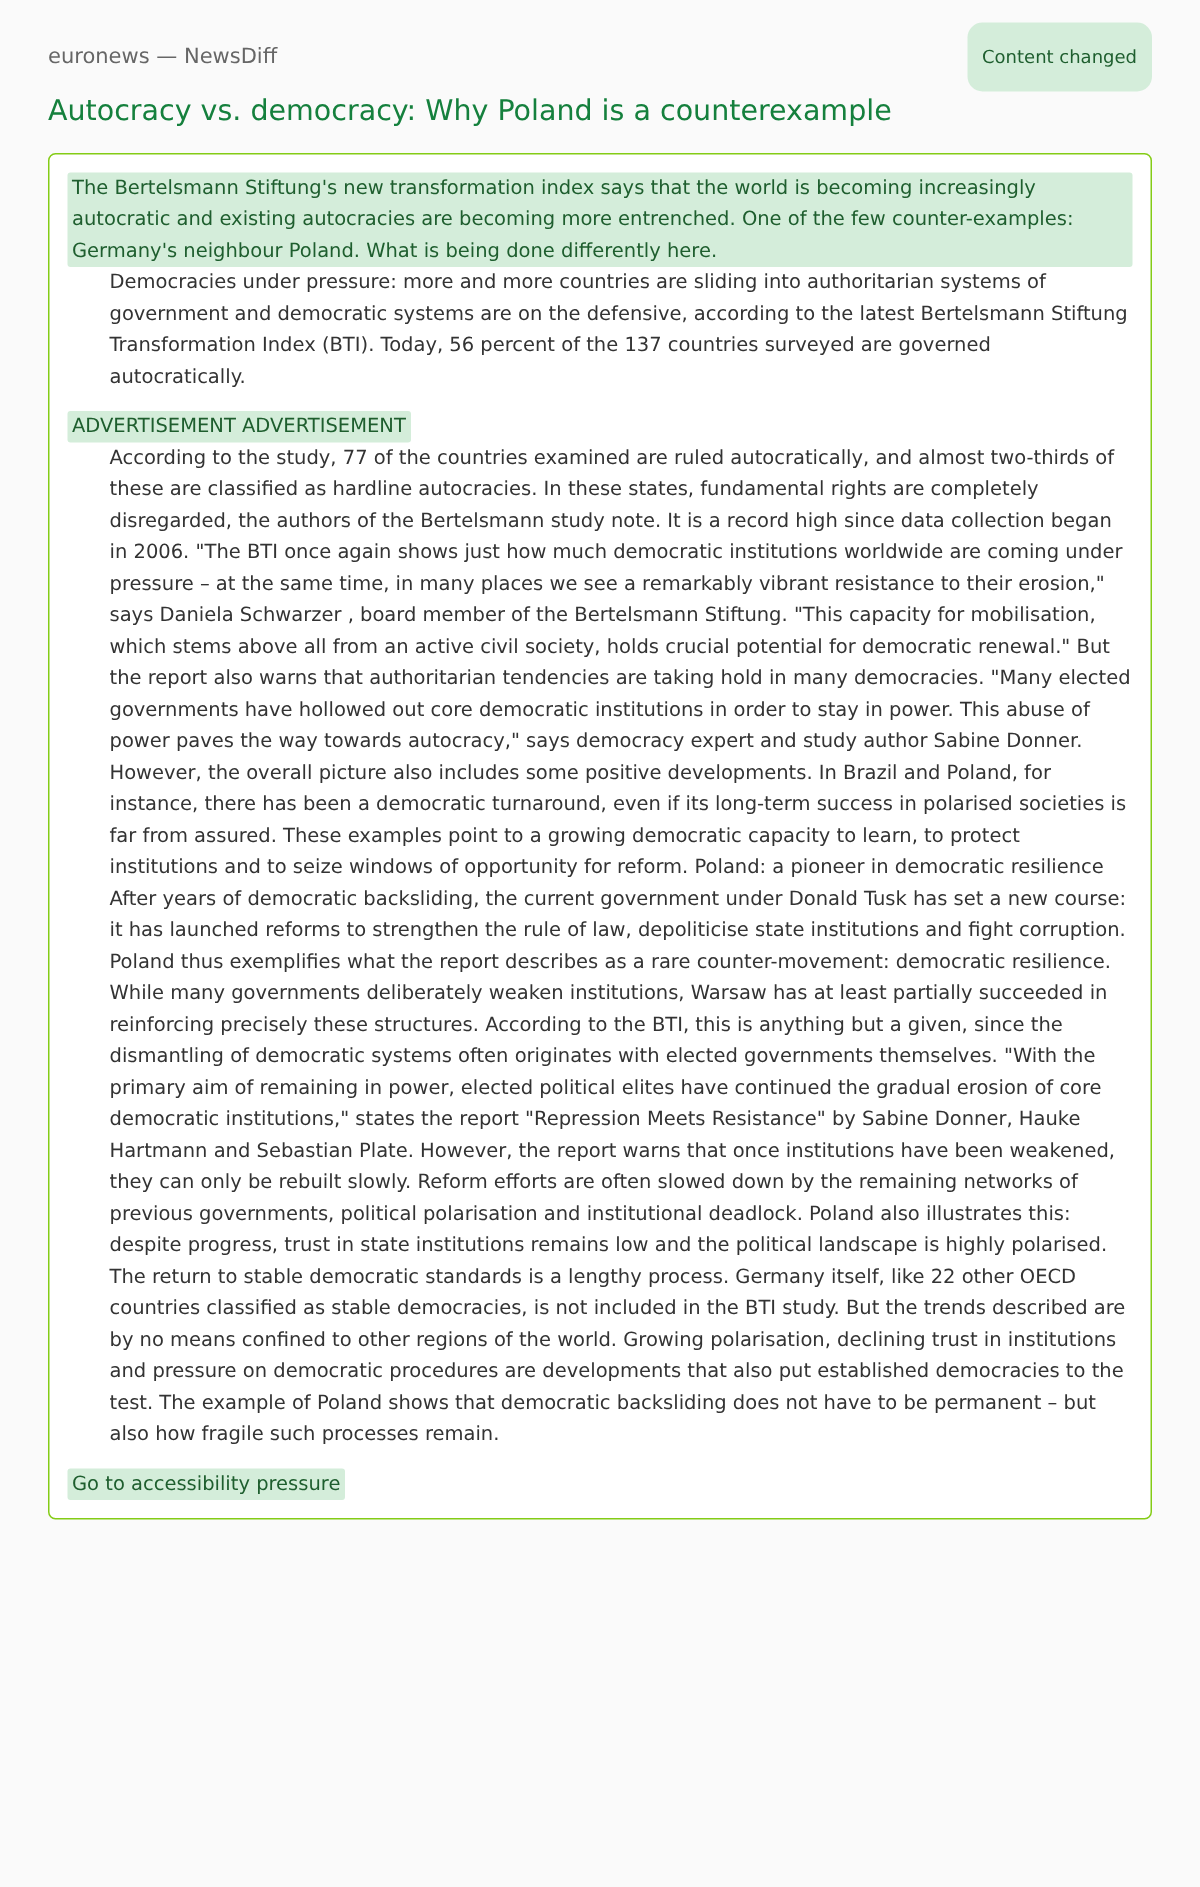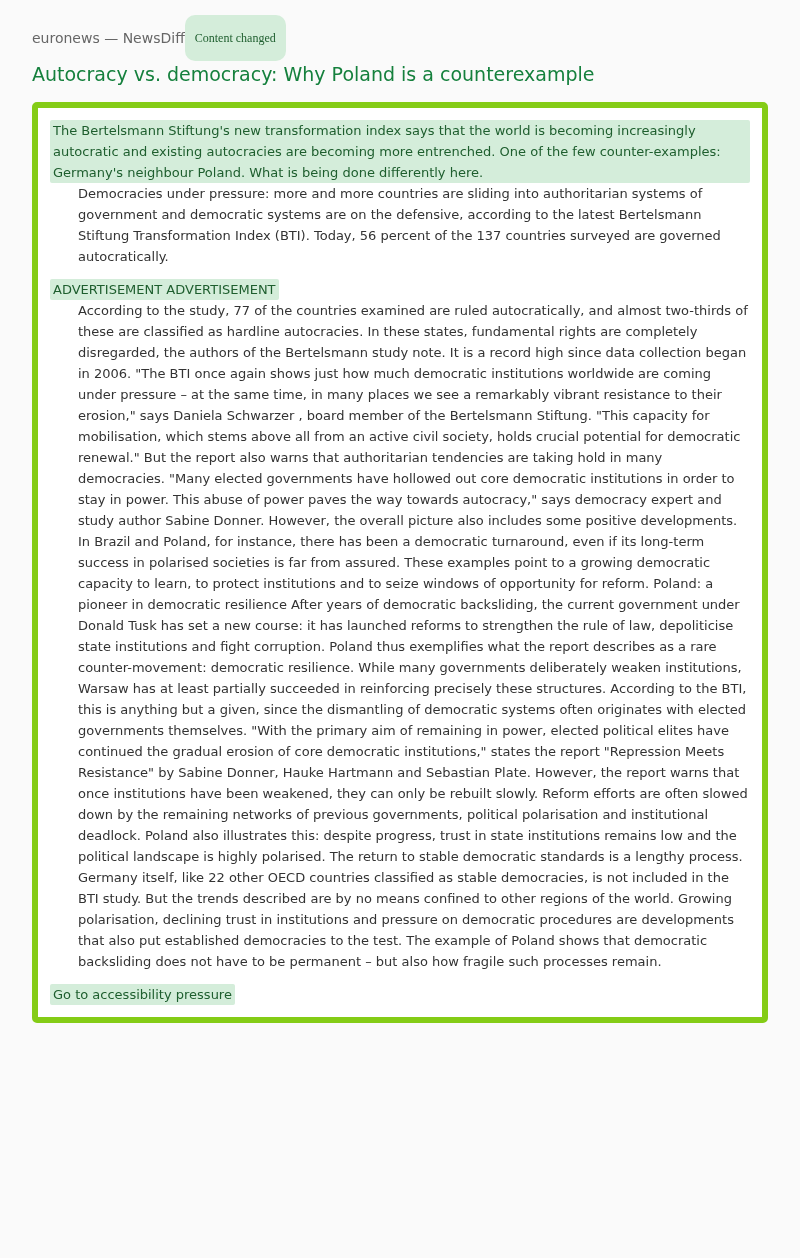--- a/index.html
+++ b/index.html
@@ -6,47 +6,47 @@
     body {
       width: 800px;
       min-height: 1258px;
       background: #fafafa;
       font-family: "DejaVu Sans", sans-serif;
       color: #222;
     }
     .page { padding: 26px 32px 0 32px; }
     .topbar {
       display: flex;
+      justify-content: space-between;
       align-items: center;
       height: 24px;
     }
     .source {
       font-size: 14px;
       color: #666;
     }
     .badge {
       font-size: 12px;
       color: #1e5e2e;
       background: #d4edda;
       border-radius: 10px;
       padding: 16px 10px;
       line-height: 14px;
-      font-family: Liberation Serif, serif;
     }
     h1 {
       font-size: 19px;
       font-weight: normal;
       margin: 10px 0 0 0;
       line-height: 28px;
       color: #15803d;
     }
     .diff-box {
       margin-top: 14px;
       background: #fff;
-      border: 6px solid #84cc16;
+      border: 1px solid #84cc16;
       border-radius: 5px;
       padding: 12px 12px 12px 12px;
       font-size: 13px;
       line-height: 21px;
       color: #333;
     }
     .added {
       display: block;
       background: #d4edda;
       color: #1e5e2e;

